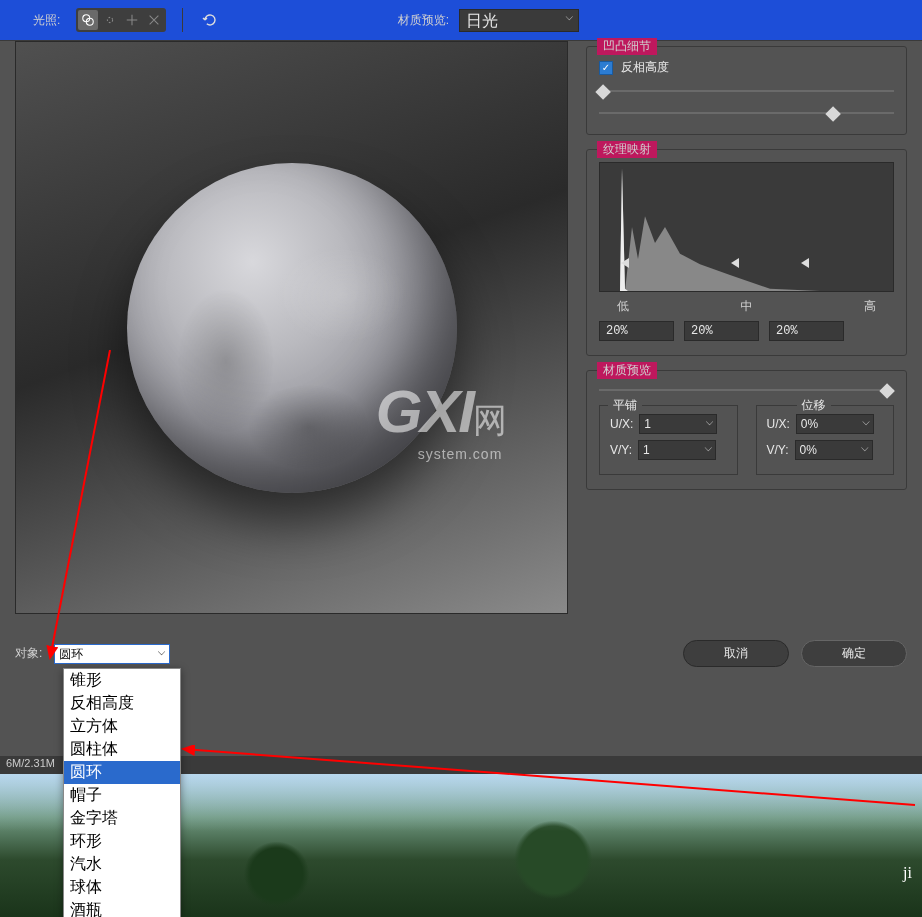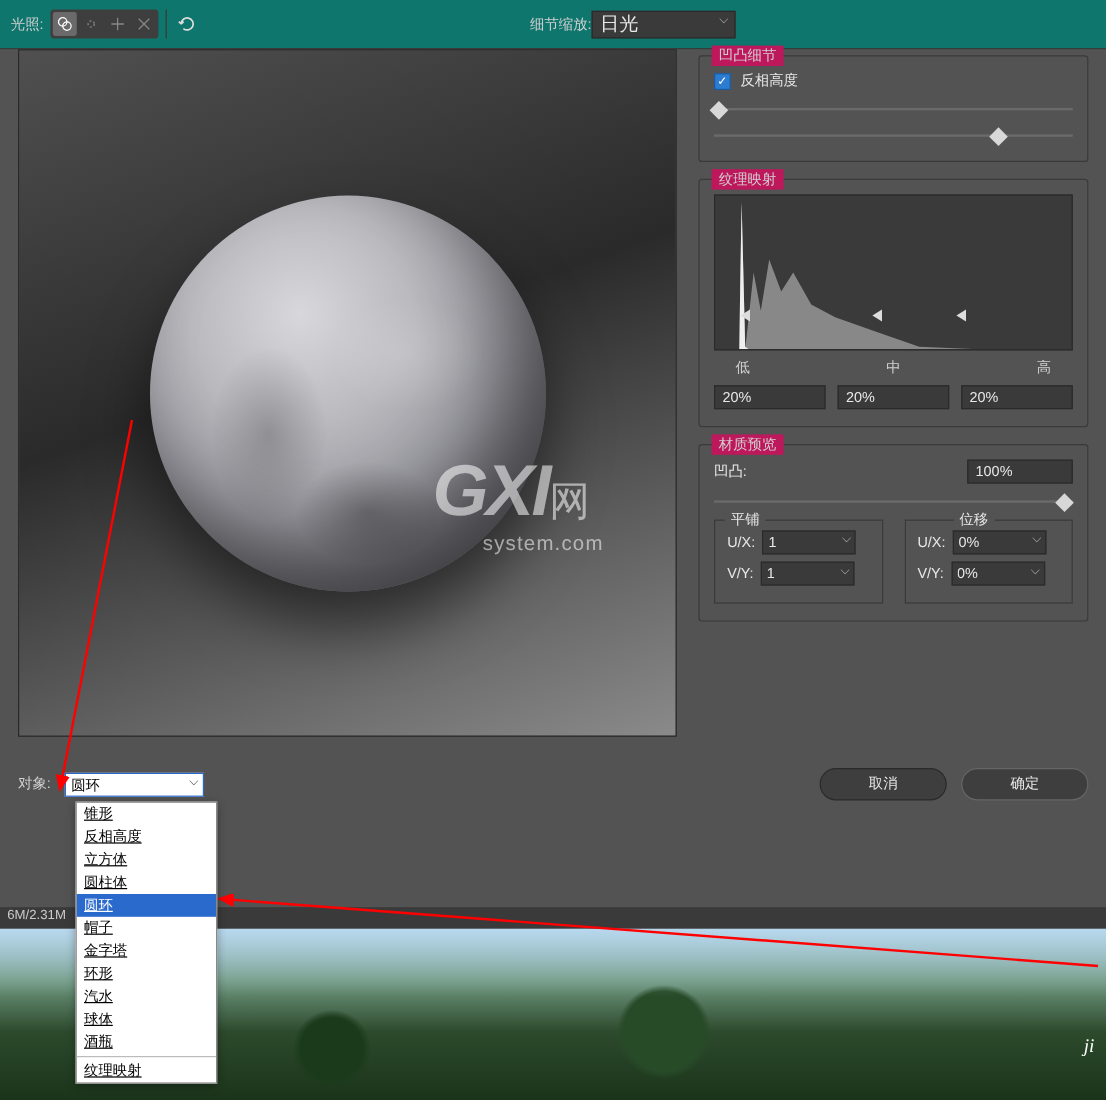--- a/index.html
+++ b/index.html
@@ -1,80 +1,80 @@
 <!DOCTYPE html>
 <html><head>
 <meta charset="utf-8">
 <style>
 * { box-sizing: border-box; margin: 0; padding: 0; font-family: "Microsoft YaHei", sans-serif; }
 body { background: #535353; color: #e8e8e8; font-size: 12px; width: 922px; height: 917px; overflow: hidden; position: relative; }
 
-.top-bar { display: flex; align-items: center; padding: 8px 9px; background: #0f766e; border-bottom: 1px solid #3a3a3a; }
+.top-bar { display: flex; align-items: center; padding: 8px 33px; gap: 10px; background: #1d4ed8; border-bottom: 1px solid #3a3a3a; }
 .tool-cluster { display: flex; gap: 2px; background: #3e3e3e; padding: 2px; border-radius: 3px; margin-left: 6px; }
 .tool-btn { width: 20px; height: 20px; display: flex; align-items: center; justify-content: center; border-radius: 2px; cursor: pointer; color: #999; }
 .tool-btn.active { background: #6a6a6a; color: #fff; }
 .divider-v { width: 1px; height: 24px; background: #3a3a3a; margin: 0 6px; }
 .label { color: #d0d0d0; }
 .select { background: #3a3a3a; border: 1px solid #2a2a2a; color: #e8e8e8; padding: 2px 18px 2px 6px; min-width: 120px; font-size: 16px; position: relative; appearance: none; }
 .select-wrap { position: relative; display: inline-block; }
 .select-wrap::after { content:"⌵"; position:absolute; right:6px; top:2px; color:#bbb; pointer-events:none; font-size:10px; }
 
 .main { display: flex; padding: 0 15px 12px 15px; gap: 18px; }
 .preview { width: 553px; height: 573px; background: linear-gradient(160deg,#505050 0%, #2a2a2a 45%, #8a8a8a 100%); border: 1px solid #2a2a2a; position: relative; display:flex; align-items:center; justify-content:center; }
 .sphere { width: 330px; height: 330px; border-radius: 50%; background: radial-gradient(circle at 38% 30%, #d8d8dc 0%, #b9b9be 30%, #98989f 55%, #6f6f76 80%, #555 100%); box-shadow: inset -30px -40px 60px rgba(0,0,0,.4), 0 30px 50px rgba(0,0,0,.5); position: relative; }
 .sphere::before { content:""; position:absolute; inset:0; border-radius:50%; background: radial-gradient(ellipse 80px 120px at 30% 60%, rgba(0,0,0,.2), transparent 60%), radial-gradient(ellipse 120px 90px at 65% 40%, rgba(255,255,255,.15), transparent 55%), radial-gradient(ellipse 100px 70px at 55% 80%, rgba(0,0,0,.25), transparent 60%);}
 .watermark { position:absolute; right:60px; bottom:150px; font-family: Georgia, serif; color: rgba(255,255,255,.55); pointer-events:none; }
 .watermark .big { font-size:60px; font-weight:bold; font-style:italic; letter-spacing:-2px;}
-.watermark .sm { font-size:17px; letter-spacing:1px; }
+.watermark .sm { font-size:14px; letter-spacing:1px; }
 
 .right { flex: 1; display: flex; flex-direction: column; gap: 14px; padding-top: 5px; }
 .group { border: 1px solid #3a3a3a; border-radius: 3px; padding: 12px 12px 14px 12px; position: relative; }
 .group-title { position: absolute; top: -9px; left: 10px; background: #be185d; padding: 0 6px; color: #d0d0d0; }
 .row { display:flex; align-items:center; gap:8px; margin-bottom:8px; }
 .row:last-child { margin-bottom:0; }
 .checkbox { width:14px; height:14px; background:#2c7cd2; border:1px solid #1a5a9e; display:flex; align-items:center; justify-content:center; color:#fff; font-size:10px; }
 .num-input { background:#3a3a3a; border:1px solid #2a2a2a; color:#e8e8e8; padding:2px 6px; width:88px; text-align:left; font-size:12px; }
 .slider-track { position:relative; height:14px; flex:1; }
 .slider-line { position:absolute; top:6px; left:0; right:0; height:2px; background:#6a6a6a; }
 .slider-thumb { position:absolute; top:1px; width:11px; height:11px; background:#d8d8d8; transform:rotate(45deg) translateY(2px); }
 .flex-spacer { flex:1; }
 
 .histo-box { height:130px; background:#3a3a3a; border:1px solid #2a2a2a; position:relative; margin-bottom:6px; overflow:hidden; }
 .histo { position:absolute; bottom:0; left:20px; width:240px; height:100%; }
 .tri { position:absolute; width:0; height:0; border-left:5px solid transparent; border-right:5px solid transparent; border-bottom:8px solid #ddd; transform:rotate(-90deg);}
 .scale-row { display:flex; justify-content:space-between; padding:0 18px 6px 18px; color:#d0d0d0; }
 .input3 { display:flex; gap:10px; }
-.input3 .num-input { width: 93px; }
+.input3 .num-input { width: 75px; font-family: Liberation Mono, monospace; }
 
 .bottom-opts { border:1px solid #3a3a3a; padding:8px 10px; flex:1;}
 .opt-row { display:flex; align-items:center; gap:6px; margin-bottom:6px;}
 .mini-select { background:#3a3a3a; border:1px solid #2a2a2a; color:#e8e8e8; width:78px; padding:2px 4px; font-size:12px; appearance:none;}
 .mini-wrap{position:relative;}
 .mini-wrap::after{content:"⌵";position:absolute;right:4px;top:2px;color:#bbb;font-size:10px;pointer-events:none;}
 
 .footer-row { display:flex; align-items:center; padding: 14px 15px 8px 15px; gap: 12px; }
 .obj-select-wrap { position:relative; }
 .obj-select { width:116px; background:#fff; color:#000; border:1px solid #2a6acc; padding:2px 4px; font-size:12px; appearance:none;}
 .obj-select-wrap::after{content:"⌵";position:absolute;right:5px;top:2px;color:#333;font-size:10px;pointer-events:none;}
 .btn-pill { background:#3e3e3e; border:1px solid #2a2a2a; border-radius:14px; padding:4px 40px; color:#e8e8e8; cursor:pointer; font-size:12px;}
 .btn-pill.primary-outline { border-color:#666; }
 
 .dropdown { position:absolute; left:63px; top:668px; width:118px; background:#fff; color:#000; border:1px solid #888; z-index:100; box-shadow:0 2px 8px rgba(0,0,0,.4);}
-.dropdown .item { padding:1px 6px; cursor:default; font-size:12px;text-decoration:underline;}
+.dropdown .item { padding:1px 6px; cursor:default; font-size:16px;}
 .dropdown .item.selected { background:#2a6acc; color:#fff;}
 .dropdown .sep { height:1px; background:#bbb; margin:2px 0;}
 
 .status-strip { position:absolute; left:0; top:756px; height:18px; background:#3a3a3a; width:100%; padding:1px 6px; color:#ccc; font-size:11px;}
 .bg-img { position:absolute; top:774px; left:0; width:100%; height:143px; background:
  linear-gradient(180deg, rgba(200,230,255,.5), transparent 40%),
  radial-gradient(circle at 30% 70%, #1b3a1b 4%, transparent 5%),
  radial-gradient(circle at 60% 60%, #274a27 6%, transparent 7%),
  linear-gradient(180deg,#a8c9dd 0%, #6f9880 30%, #2d4a2d 60%, #1a341a 100%);
  background-size:cover;}
-.ji { position:absolute; right:10px; bottom:35px; color:#fff; font-size:16px; font-family:serif; font-style:italic;}
+.ji { position:absolute; right:10px; bottom:35px; color:#fff; font-size:16px; font-family:serif; }
 
 .arrow-svg { position:absolute; pointer-events:none; z-index:50;}
 </style>
 </head>
 <body>
 
 <div class="top-bar">
   <span class="label">光照:</span>
   <div class="tool-cluster">
     <div class="tool-btn active">
@@ -99,21 +99,21 @@
         </svg>
     </div>
   </div>
   <div class="divider-v"></div>
   <div class="tool-btn" style="color:#ddd;">
     <svg width="16" height="16" viewBox="0 0 16 16">
         <path d="M4 8a5 5 0 1 1 1.8 3.8M4 8l-2-2m2 2l2-2" fill="none" stroke="currentColor" stroke-width="1.4"></path>
       </svg>
   </div>
   <span class="flex-spacer"></span>
-  <span class="label">细节缩放:</span>
+  <span class="label">材质预览:</span>
   <span class="select-wrap">
     <select class="select">
       <option>日光</option>
     </select>
   </span>
   <span style="width:300px"></span>
 </div>
 
 <div class="main">
 
@@ -165,25 +165,20 @@
       </div>
       <div class="input3">
         <input class="num-input" value="20%" style="">
         <input class="num-input" value="20%" style="">
         <input class="num-input" value="20%" style="">
       </div>
     </div>
 
     <div class="group">
       <span class="group-title">材质预览</span>
-      <div class="row">
-        <span>凹凸:</span>
-        <span class="flex-spacer"></span>
-        <input class="num-input" value="100%" style="">
-      </div>
       <div class="row">
         <div class="slider-track">
           <div class="slider-line"></div>
             <div class="slider-thumb" style="right:0"></div>
         </div>
       </div>
       <div class="row" style="gap:18px; align-items:stretch;">
         <div class="bottom-opts" style="position:relative;">
           <span style="position:absolute;top:-9px;left:8px;background:#535353;padding:0 5px;">平铺</span>
           <div class="opt-row">

